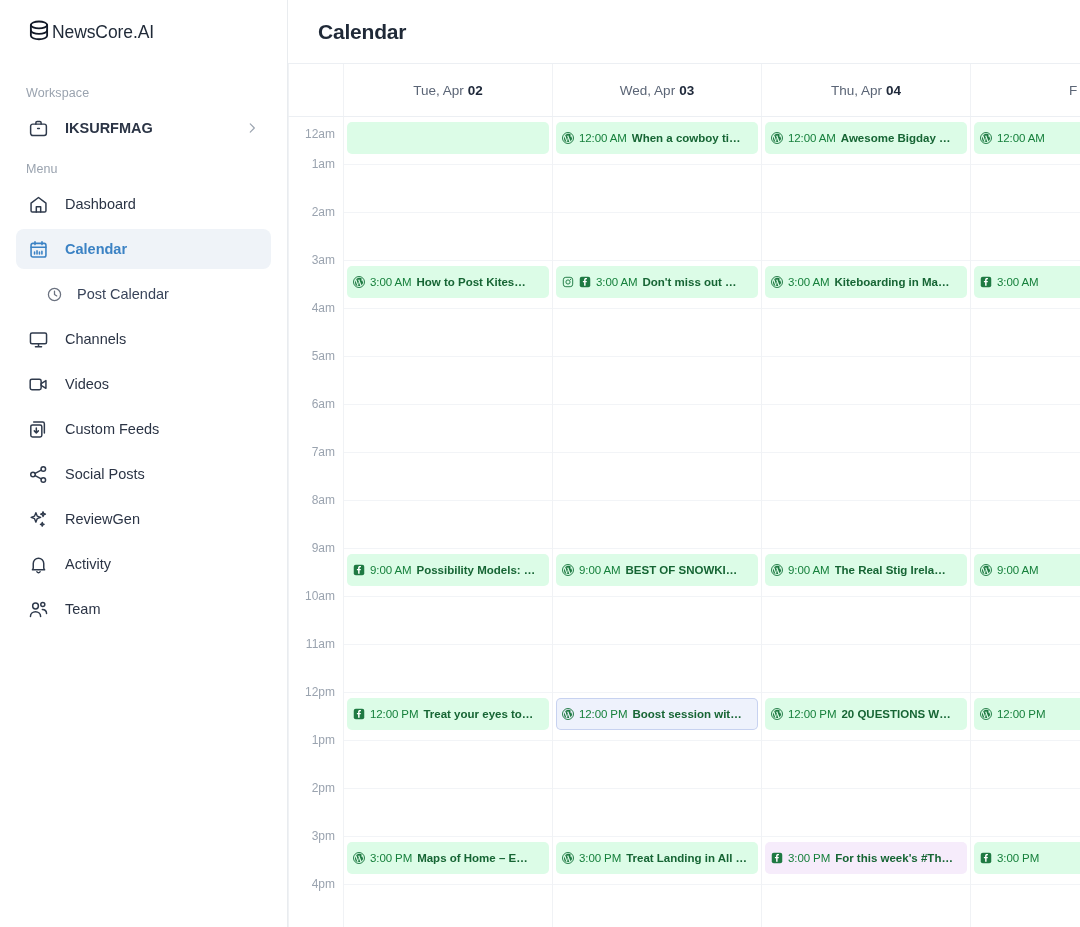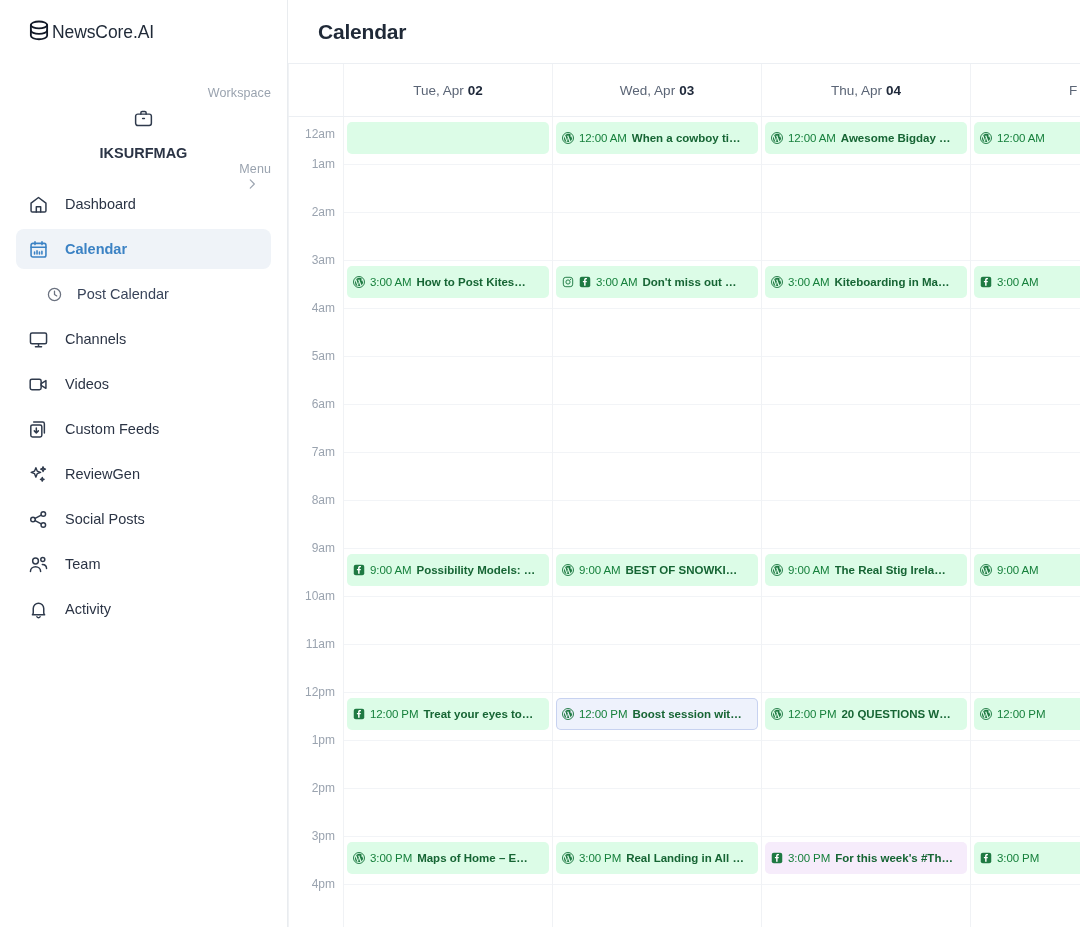--- a/index.html
+++ b/index.html
@@ -23,32 +23,32 @@
   }
   .brand {
     display: flex; align-items: center; gap: 0;
     height: 64px; padding-left: 10px; margin-top: 0;
   }
   .brand-logo { width: 26px; height: 26px; display: block; color: #111827; flex: none; }
   .brand-name { font-size: 17.5px; color: #1f2937; letter-spacing: -0.1px; }
 
   .section-label {
     font-size: 12.5px; color: #9aa3af; padding-left: 10px;
-    margin-top: 18px; margin-bottom: 8px; letter-spacing: .1px; text-align: right;
+    margin-top: 18px; margin-bottom: 8px; letter-spacing: .1px;
   }
   .ws-label { margin-top: 22px; }
 
   .nav-item {
     display: flex; align-items: center; gap: 16px;
     height: 40px; padding: 0 12px; border-radius: 8px;
     color: #2b3445; font-size: 14.5px; cursor: pointer;
     margin-bottom: 4px;
   }
   .nav-item .ico { width: 21px; height: 21px; flex: none; display: block; color: #2f3a4c; }
-  .nav-item.workspace { font-weight: bold; justify-content: flex-start; flex-direction: column; }
+  .nav-item.workspace { font-weight: bold; justify-content: flex-start; }
   .nav-item.workspace .chev { margin-left: auto; color: #9aa3af; width: 14px; height: 14px; }
   .nav-item.active { background: #eff3f8; color: #3b82c4; font-weight: bold; }
   .nav-item.active .ico { color: #3b82c4; }
   .nav-item.sub { padding-left: 30px; gap: 14px; color: #39445a; }
   .nav-item.sub .ico { width: 17px; height: 17px; color: #6b7280; }
   .menu-label { margin-top: 14px; }
   .nav-list { margin-top: 2px; }
   .nav-list .nav-item { margin-bottom: 5px; }
 
   
@@ -206,61 +206,61 @@
             <path d="M6.5 3.5h10.2a2 2 0 0 1 2 2V16"></path>
             <rect x="3.2" y="6.8" width="12.6" height="13.7" rx="2"></rect>
             <path d="M9.5 10.2v5.6M7.2 13.6l2.3 2.3 2.3-2.3"></path>
           </svg>
         </span>
         <span>Custom Feeds</span>
       </div>
 
       <div class="nav-item">
         <span class="ico">
+          <svg viewBox="0 0 24 24" fill="none" stroke="currentColor" stroke-width="1.7" stroke-linecap="round" stroke-linejoin="round">
+            <circle cx="17.5" cy="5.8" r="2.6"></circle>
+              <circle cx="5.7" cy="12" r="2.6"></circle>
+              <circle cx="17.5" cy="18.2" r="2.6"></circle>
+            <path d="M8.1 10.8l7-3.8M8.1 13.2l7 3.8"></path>
+          </svg>
+        </span>
+        <span>Social Posts</span>
+      </div>
+
+      <div class="nav-item">
+        <span class="ico">
           <svg viewBox="0 0 24 24" fill="none" stroke="currentColor" stroke-width="1.6" stroke-linecap="round" stroke-linejoin="round">
             <path d="M9 4.2l1.5 3.9 3.9 1.5-3.9 1.5L9 15l-1.5-3.9L3.6 9.6l3.9-1.5z"></path>
             <path d="M17.2 3.2l.75 1.95 1.95.75-1.95.75-.75 1.95-.75-1.95-1.95-.75 1.95-.75z"></path>
             <path d="M16.3 15.4l.6 1.5 1.5.6-1.5.6-.6 1.5-.6-1.5-1.5-.6 1.5-.6z"></path>
           </svg>
         </span>
         <span>ReviewGen</span>
       </div>
 
       <div class="nav-item">
         <span class="ico">
           <svg viewBox="0 0 24 24" fill="none" stroke="currentColor" stroke-width="1.7" stroke-linecap="round" stroke-linejoin="round">
-            <circle cx="17.5" cy="5.8" r="2.6"></circle>
-              <circle cx="5.7" cy="12" r="2.6"></circle>
-              <circle cx="17.5" cy="18.2" r="2.6"></circle>
-            <path d="M8.1 10.8l7-3.8M8.1 13.2l7 3.8"></path>
-          </svg>
-        </span>
-        <span>Social Posts</span>
+            <path d="M6 16.3V10.8a6 6 0 0 1 12 0v5.5l1 1.8H5z"></path>
+            <path d="M10.2 20.3a2 2 0 0 0 3.6 0"></path>
+          </svg>
+        </span>
+        <span>Activity</span>
       </div>
 
       <div class="nav-item">
         <span class="ico">
           <svg viewBox="0 0 24 24" fill="none" stroke="currentColor" stroke-width="1.7" stroke-linecap="round" stroke-linejoin="round">
             <circle cx="8.6" cy="8" r="3.3"></circle>
             <path d="M2.8 20c0-3.2 2.6-5.4 5.8-5.4s5.8 2.2 5.8 5.4"></path>
             <circle cx="16.9" cy="6.2" r="2.3"></circle>
             <path d="M16.4 12c2.6.1 4.8 1.9 4.8 4.6"></path>
           </svg>
         </span>
         <span>Team</span>
-      </div>
-
-      <div class="nav-item">
-        <span class="ico">
-          <svg viewBox="0 0 24 24" fill="none" stroke="currentColor" stroke-width="1.7" stroke-linecap="round" stroke-linejoin="round">
-            <path d="M6 16.3V10.8a6 6 0 0 1 12 0v5.5l1 1.8H5z"></path>
-            <path d="M10.2 20.3a2 2 0 0 0 3.6 0"></path>
-          </svg>
-        </span>
-        <span>Activity</span>
       </div>
 
     </nav>
   </aside>
 
   <section class="main">
     <div class="topbar">
       <h1 class="page-title">Calendar</h1>
     </div>
 
@@ -447,21 +447,21 @@
                   </svg></span>
                 <span class="etime">12:00 PM</span>
                 <span class="etitle">Boost session wit…</span>
               </div>
               <div class="evt " style="top: 725px;">
                 <span class="pico"><svg viewBox="0 0 24 24" fill="#1f7a43">
                     <circle cx="12" cy="12" r="11" fill="none" stroke="#1f7a43" stroke-width="1.9"></circle>
                     <path d="M4.2 12c0-1.1.2-2.2.6-3.1l4.3 11.8A8 8 0 0 1 4.2 12zm7.8 7.8c-.8 0-1.5-.1-2.2-.3l2.3-6.7 2.4 6.5q0 .1.1.1a7.9 7.9 0 0 1-2.6.4zm1.1-11.5c.5 0 .9-.1.9-.1.4 0 .4-.7-.1-.6 0 0-1.3.1-2.1.1-.8 0-2.1-.1-2.1-.1-.4 0-.5.6 0 .6 0 0 .4.1.8.1l1.2 3.3-1.7 5.1-2.8-8.4c.5 0 .9-.1.9-.1.4 0 .4-.7-.1-.6 0 0-1.3.1-2.1.1h-.5A7.9 7.9 0 0 1 18.3 6h-.2c-.8 0-1.4.7-1.4 1.5 0 .7.4 1.3.8 2 .3.6.7 1.3.7 2.4 0 .8-.3 1.6-.7 2.8l-.9 3zm2.9 10.5 2.4-6.9c.4-1.1.6-2 .6-2.8l-.1-1a7.8 7.8 0 0 1-2.9 10.7z"></path>
                   </svg></span>
                 <span class="etime">3:00 PM</span>
-                <span class="etitle">Real Landing in All …</span>
+                <span class="etitle">Treat Landing in All …</span>
               </div>
             </div>
             <div class="daycol">
               <div class="slot"></div>
               <div class="slot"></div>
               <div class="slot"></div>
               <div class="slot"></div>
               <div class="slot"></div>
               <div class="slot"></div>
               <div class="slot"></div>

